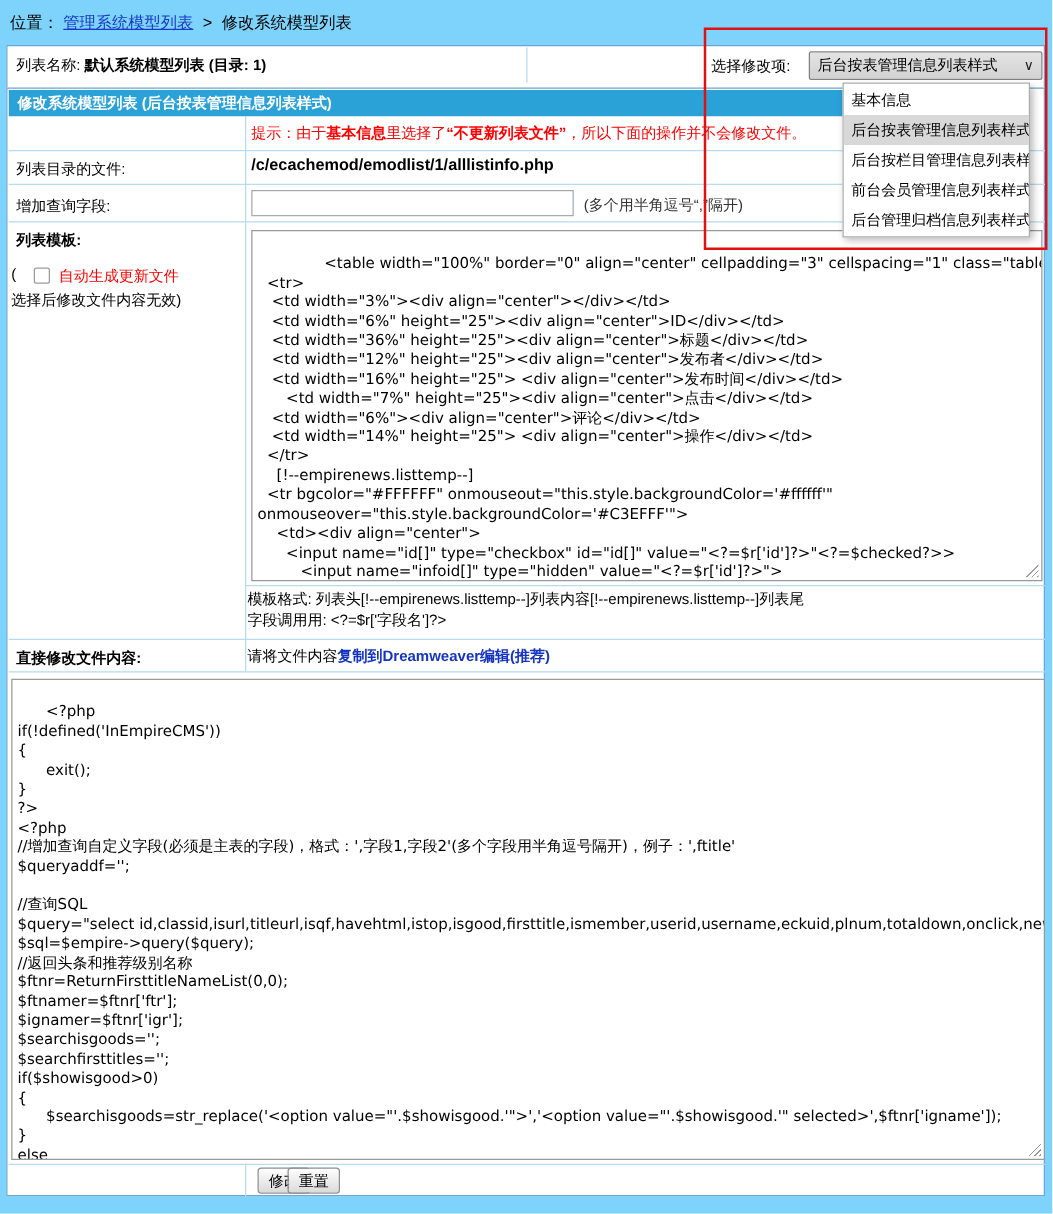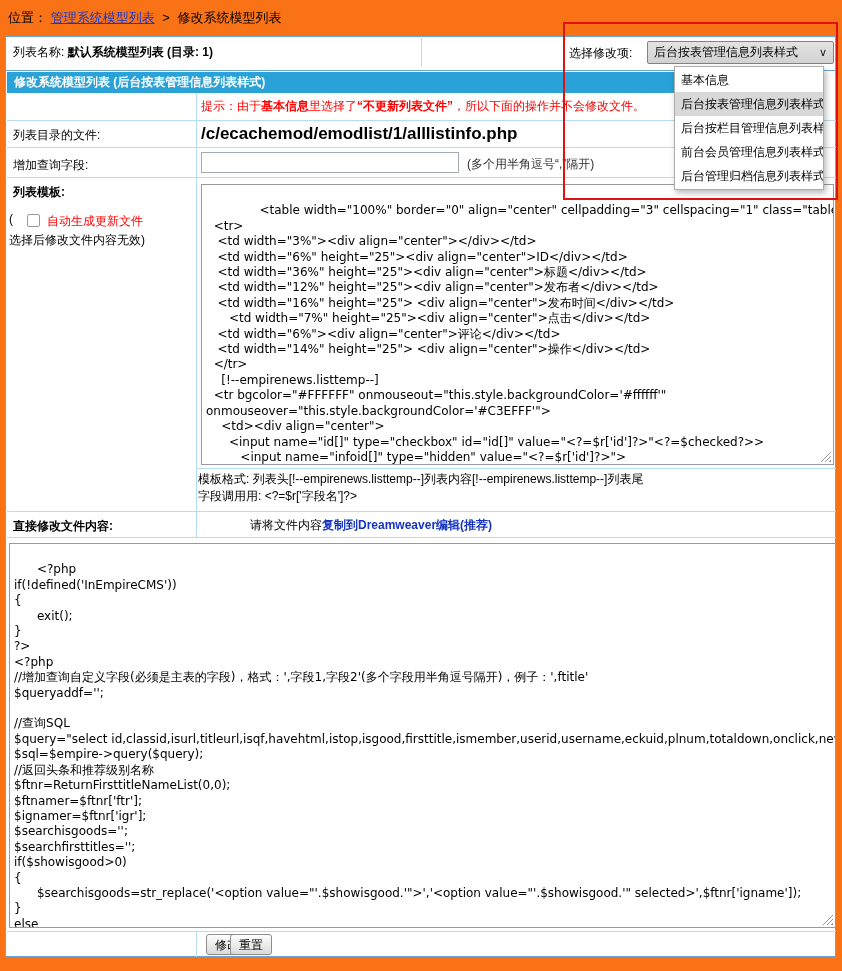--- a/index.html
+++ b/index.html
@@ -1,18 +1,18 @@
 <!DOCTYPE html>
 <html><head>
 <meta charset="utf-8">
 <style>
   * { box-sizing: border-box; }
   html,body { margin:0; padding:0; background:#fff; }
   body { font-family:"Liberation Sans","DejaVu Sans",sans-serif; font-size:12px; color:#000; }
-  .page { position:relative; width:842px; height:971px; background:#f97316; overflow:hidden; }
+  .page { position:relative; width:842px; height:971px; background:#7dd3fc; overflow:hidden; }
 
   
   .breadcrumb { position:absolute; left:8px; top:9px; font-size:13px; white-space:nowrap; }
   .breadcrumb a { color:#1939c8; text-decoration:underline; cursor:pointer; }
   .crumb-sep { margin:0 4px; }
 
   
   .tbl { position:absolute; background:#fff; border:1px solid #6aa5d4; }
   .t1 { left:5px; top:36px; width:831px; height:37px; }
   .t2 { left:5px; top:70px; width:831px; height:887px; }
@@ -36,21 +36,21 @@
 
   
   .panel-bar { position:absolute; left:1px; top:1px; width:707px; height:21px; background:#2aa1d7;
     color:#fff; font-weight:bold; line-height:21px; padding-left:7px; white-space:nowrap; }
 
   .hint { position:absolute; left:195px; top:27px; color:#f00; white-space:nowrap; }
   .hint b { font-weight:bold; }
 
   .lbl { position:absolute; white-space:nowrap; }
   .b { font-weight:bold; }
-  .filepath { position:absolute; left:195px; top:53px; font-weight:bold; font-size:17px; white-space:nowrap; }
+  .filepath { position:absolute; left:195px; top:53px; font-weight:bold; font-size:13px; white-space:nowrap; }
 
   .txtinput { position:absolute; left:195px; top:81px; width:258px; height:21px; background:#fff;
     border:1px solid #a3aab2; padding:0 3px; font-size:12px; font-family:inherit; }
   .input-hint { position:absolute; left:461px; top:85px; color:#333; white-space:nowrap; }
 
   .codebox { position:absolute; background:#fff; border:1px solid #999; overflow:hidden;
     white-space:pre; font-family:"DejaVu Sans","Liberation Sans",sans-serif; font-size:12px;
     line-height:15.4px; padding:3px 4px; color:#000; }
   .code-tpl { left:195px; top:113px; width:633px; height:281px; }
   .code-php { left:3px; top:472px; width:827px; height:385px; }
@@ -60,21 +60,21 @@
 
   .cb { position:absolute; left:21px; top:143px; width:13px; height:13px; background:#fff;
     border:1px solid #9a9a9a; border-radius:2px; cursor:pointer; }
   .auto-paren { position:absolute; left:3px; top:141px; }
   .auto-label { position:absolute; left:41px; top:142px; color:#f00; white-space:nowrap; }
   .auto-note { position:absolute; left:3px; top:161px; white-space:nowrap; }
 
   .fmt1 { position:absolute; left:192px; top:400px; white-space:nowrap; }
   .fmt2 { position:absolute; left:192px; top:417px; white-space:nowrap; }
 
-  .direct-text { position:absolute; left:208px; top:446px; white-space:nowrap;padding-left:36px; }
+  .direct-text { position:absolute; left:192px; top:446px; white-space:nowrap; }
   .dw-link { color:#1535c0; font-weight:bold; cursor:pointer; }
 
   .btn { position:absolute; top:863px; height:21px; padding:0 8px; font-size:12px; line-height:18px;
     background:linear-gradient(#fefefe,#dadada); border:1px solid #8e8e8e; border-radius:3px;
     font-family:inherit; cursor:pointer; }
   .btn-submit { left:200px; }
   .btn-reset { left:224px; }
 
   
   .red-rect { position:absolute; left:563px; top:22px; width:275px; height:178px;

